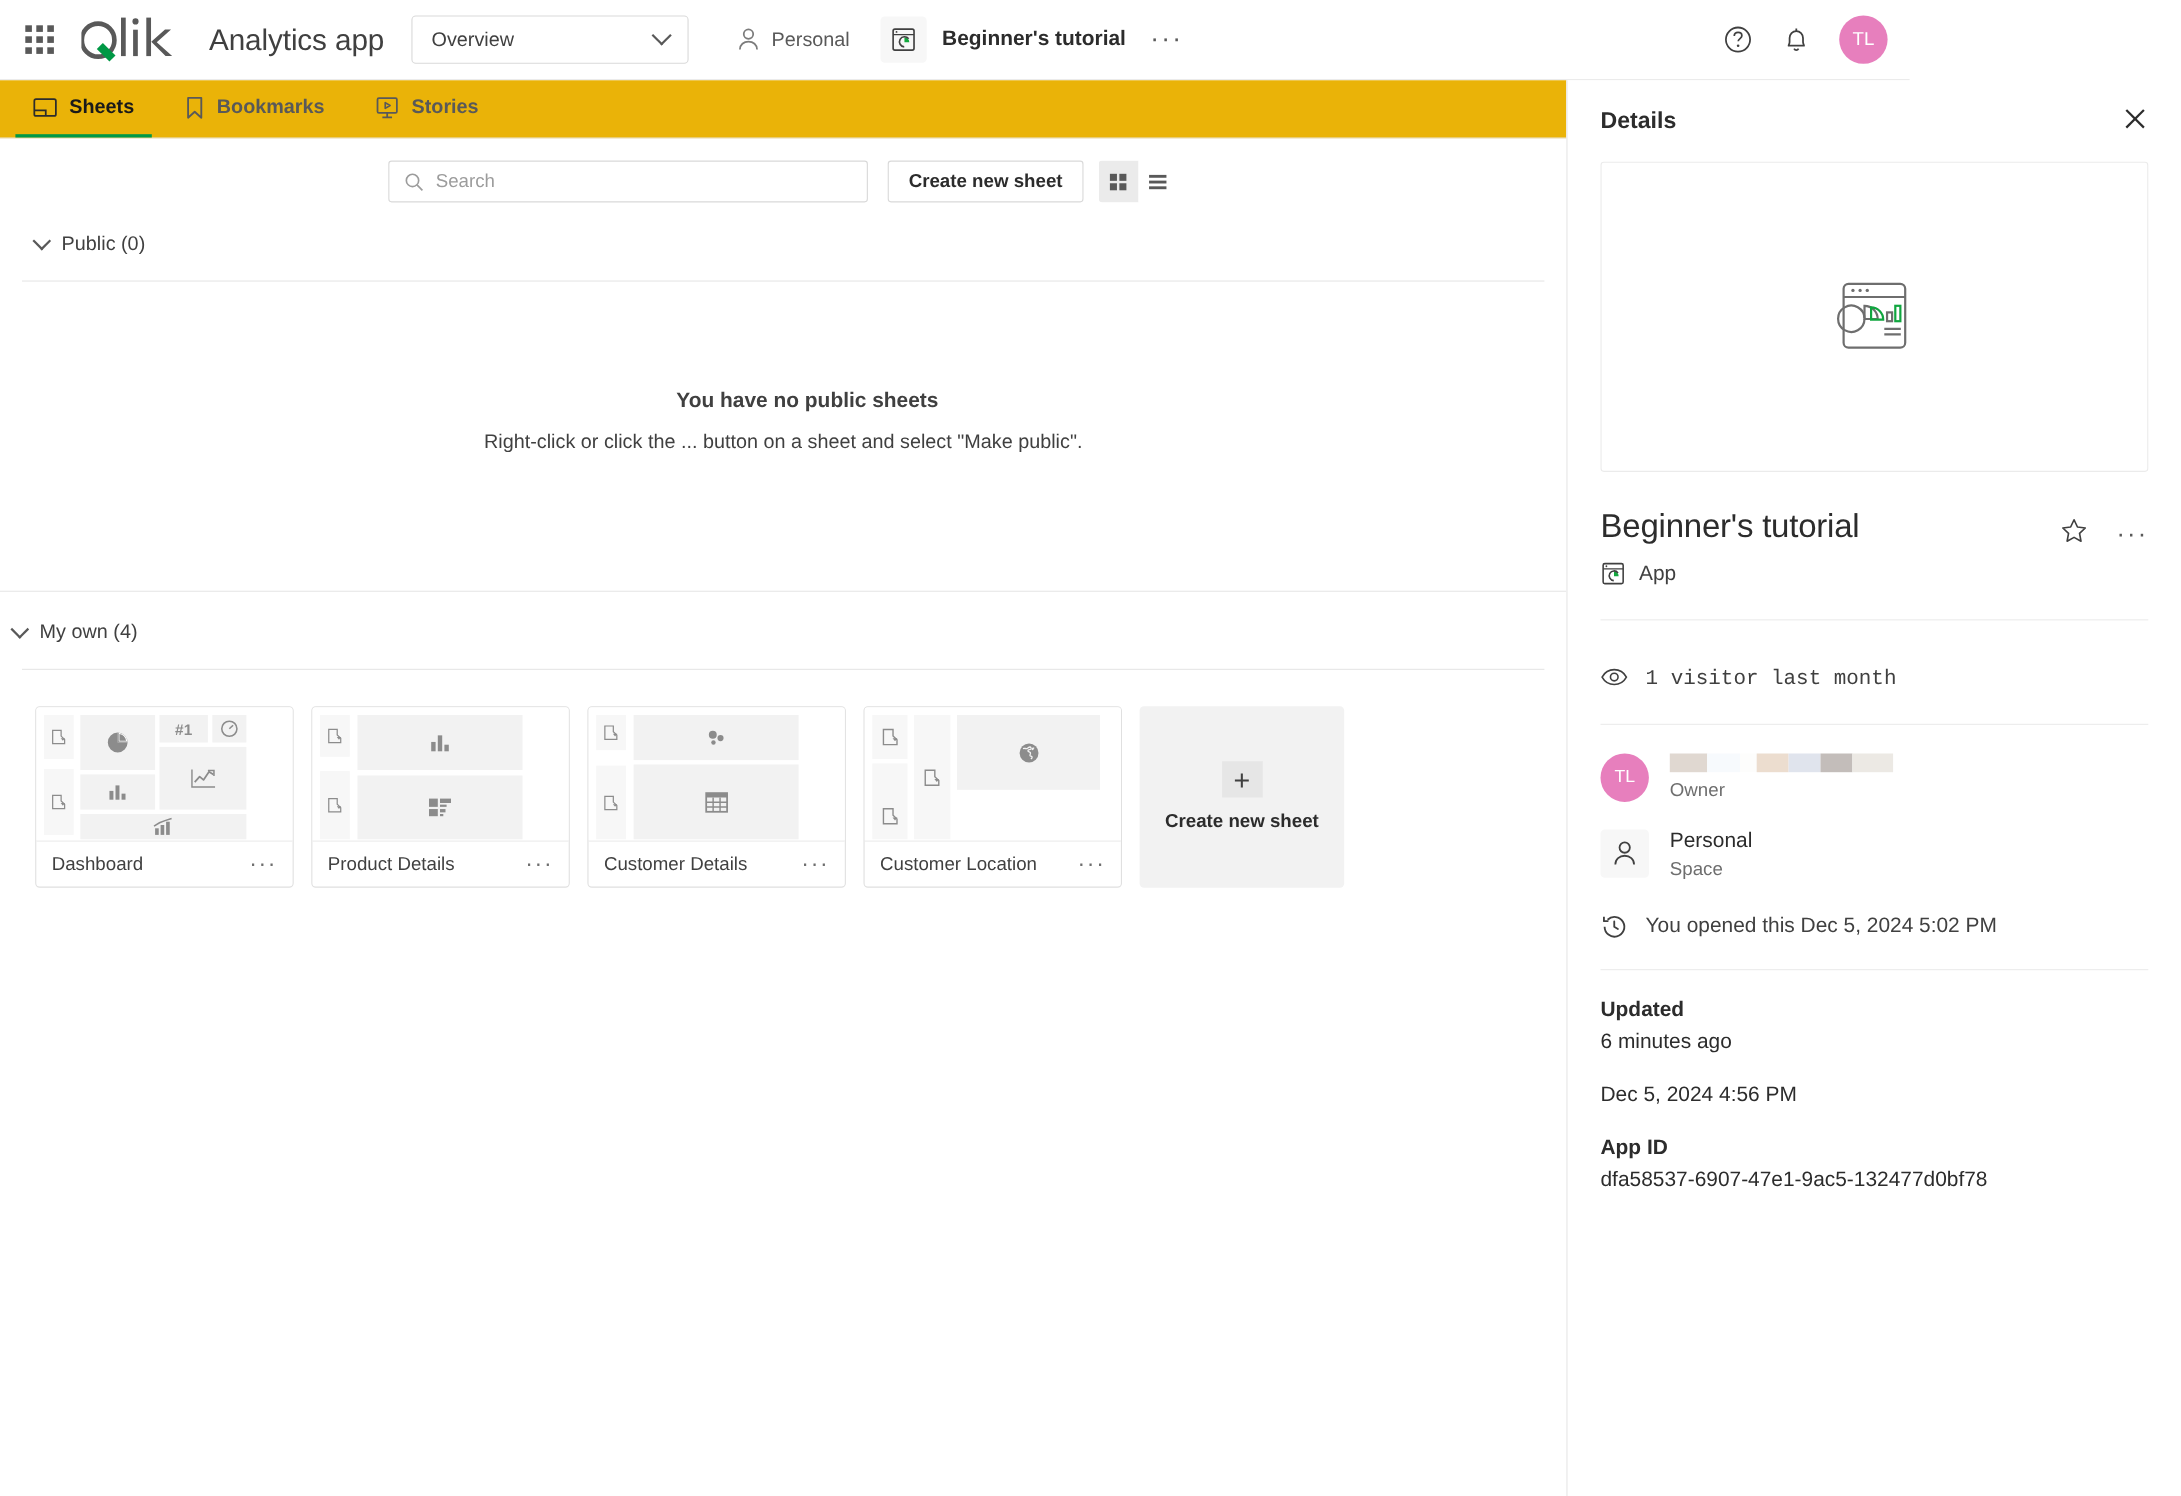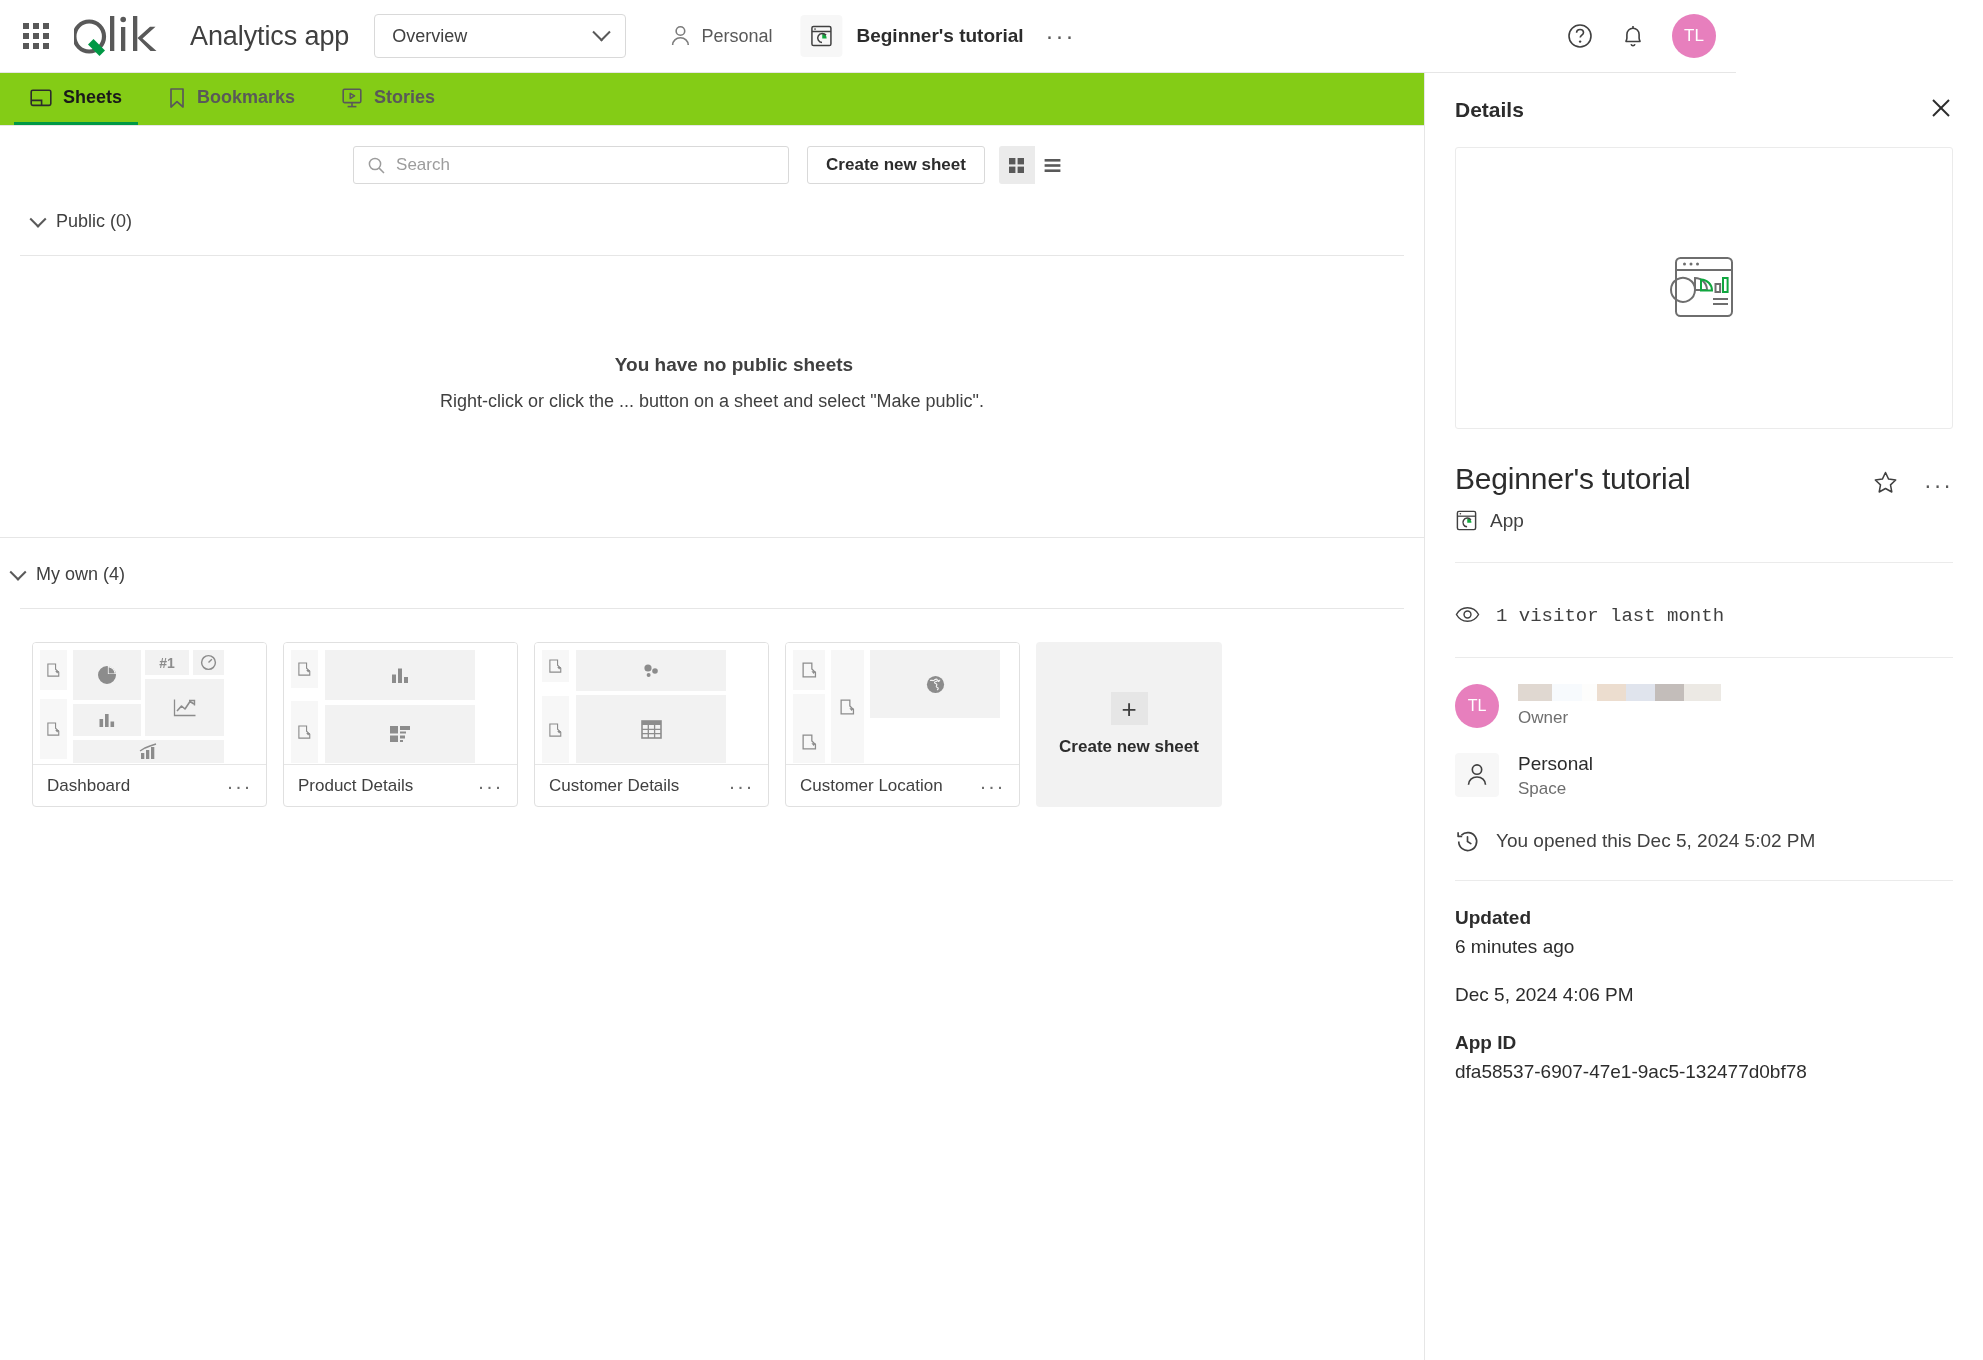--- a/index.html
+++ b/index.html
@@ -85,21 +85,21 @@
     background: #e77fbd;
     color: #fff; font-size: 17px; font-weight: 400;
     display: flex; align-items: center; justify-content: center;
     cursor: pointer;
   }
 
   
   .tabbar {
     position: absolute; top: 73px; left: 0;
     width: 1424px; height: 53px;
-    background: #84cc16;
+    background: #eab308;
     border-bottom: 1px solid #e6e6e6;
     display: flex; align-items: flex-end;
   }
   .tab {
     display: flex; align-items: center; gap: 11px;
     height: 52px; padding: 0 16px;
     margin-left: 14px;
     font-size: 18px; font-weight: 600; color: #595959;
     cursor: pointer;
     border-bottom: 3px solid transparent;
@@ -726,21 +726,21 @@
   </div>
 
   <div class="sep" style="margin-top:26px;"></div>
 
   <div class="field">
     <div class="field-label">Updated</div>
     <div class="field-value">6 minutes ago</div>
   </div>
 
   <div class="field">
-    <div class="field-value">Dec 5, 2024 4:06 PM</div>
+    <div class="field-value">Dec 5, 2024 4:56 PM</div>
   </div>
 
   <div class="field">
     <div class="field-label">App ID</div>
     <div class="field-value">dfa58537-6907-47e1-9ac5-132477d0bf78</div>
   </div>
 
 </div>
 
 </body></html>

